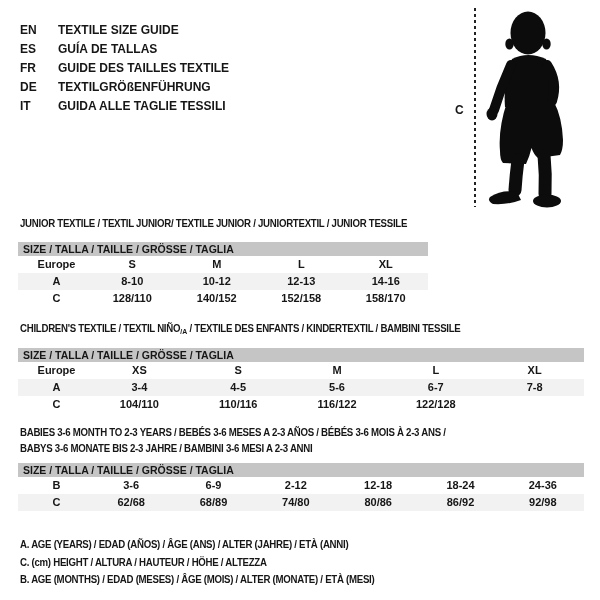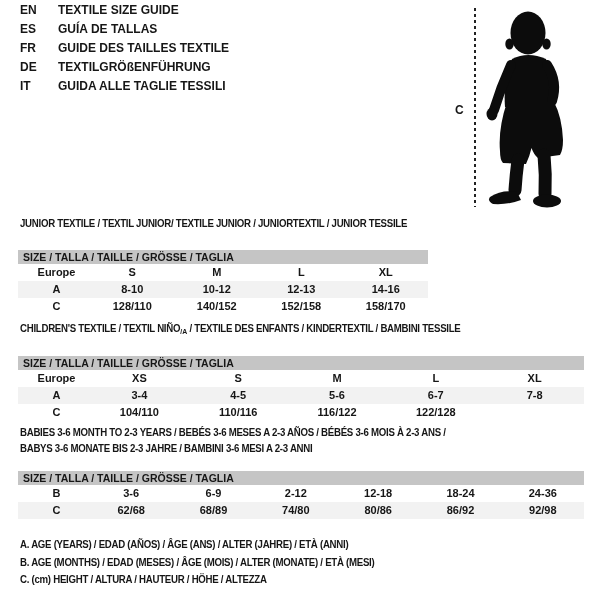--- a/index.html
+++ b/index.html
@@ -7,39 +7,39 @@
     width:600px;height:600px;position:relative;overflow:hidden;
     background:#ffffff;color:#161616;
     font-family:"Liberation Sans", sans-serif;font-weight:700;
     -webkit-font-smoothing:antialiased;
   }
   
   .cond{display:inline-block;transform:scaleX(0.92);transform-origin:0 0;
         white-space:nowrap;letter-spacing:-0.3px;}
 
   
-  .langs{position:absolute;left:20px;top:1px;font-size:12px;}
+  .langs{position:absolute;left:20px;top:21px;font-size:12px;}
   .lang-row{display:flex;height:19px;line-height:19px;}
   .lang-code{width:38px;}
 
   
   .figure-svg{position:absolute;left:482px;top:3px;}
   .dash-line{position:absolute;left:474px;top:8px;width:2px;height:199px;
     background:repeating-linear-gradient(to bottom,#222222 0 3px,transparent 3px 6px);}
   .c-label{position:absolute;left:455px;top:103px;font-size:12px;}
 
   
   .ttl{position:absolute;left:20px;font-size:10.5px;line-height:16px;}
 
   
   .stable{position:absolute;left:18px;}
   .t1{width:410px;}
   .t2,.t3{width:566px;}
   .bar{height:14px;background:#c5c5c5;font-size:10.5px;line-height:15px;
-       padding-left:5px;overflow:hidden;margin-top:8px;}
+       padding-left:5px;overflow:hidden;}
   .trow{display:grid;height:17px;line-height:17px;font-size:11px;}
   .t1 .trow{grid-template-columns:72px repeat(4,1fr);}
   .t2 .trow{grid-template-columns:72px repeat(5,1fr);}
   .t3 .trow{grid-template-columns:72px repeat(6,1fr);}
   .cell{text-align:center;}
   .cell.lab{text-align:center;padding-left:5px;}
   .shade{background:#f2f2f2;}
 
   .subA{font-size:7.5px;vertical-align:-2px;letter-spacing:0;}
 
@@ -180,18 +180,18 @@
     <span class="cell">86/92</span>
     <span class="cell">92/98</span>
   </div>
 </div>
 
 <div class="legend">
   <div class="legend-line">
     <span class="cond">A. AGE (YEARS) / EDAD (AÑOS) / ÂGE (ANS) / ALTER (JAHRE) / ETÀ (ANNI)</span>
   </div>
   <div class="legend-line">
-    <span class="cond">B. AGE (MONTHS) / EDAD (MESES) / ÂGE (MOIS) / ALTER (MONATE) / ETÀ (MESI)</span>
+    <span class="cond">C. (cm) HEIGHT / ALTURA / HAUTEUR / HÖHE / ALTEZZA</span>
   </div>
   <div class="legend-line">
-    <span class="cond">C. (cm) HEIGHT / ALTURA / HAUTEUR / HÖHE / ALTEZZA</span>
+    <span class="cond">B. AGE (MONTHS) / EDAD (MESES) / ÂGE (MOIS) / ALTER (MONATE) / ETÀ (MESI)</span>
   </div>
 </div>
 
 </body></html>

